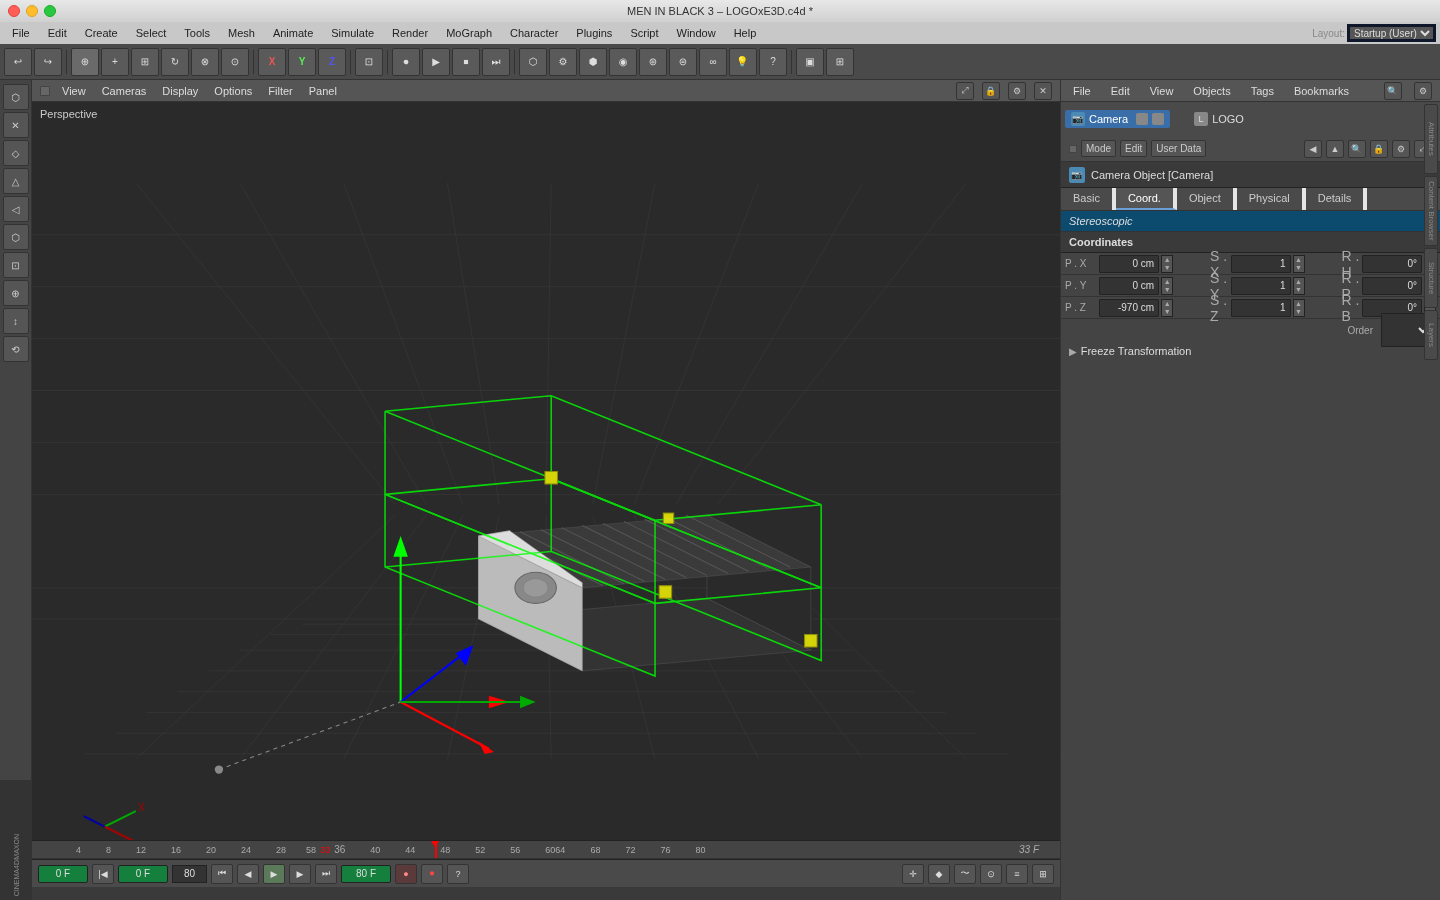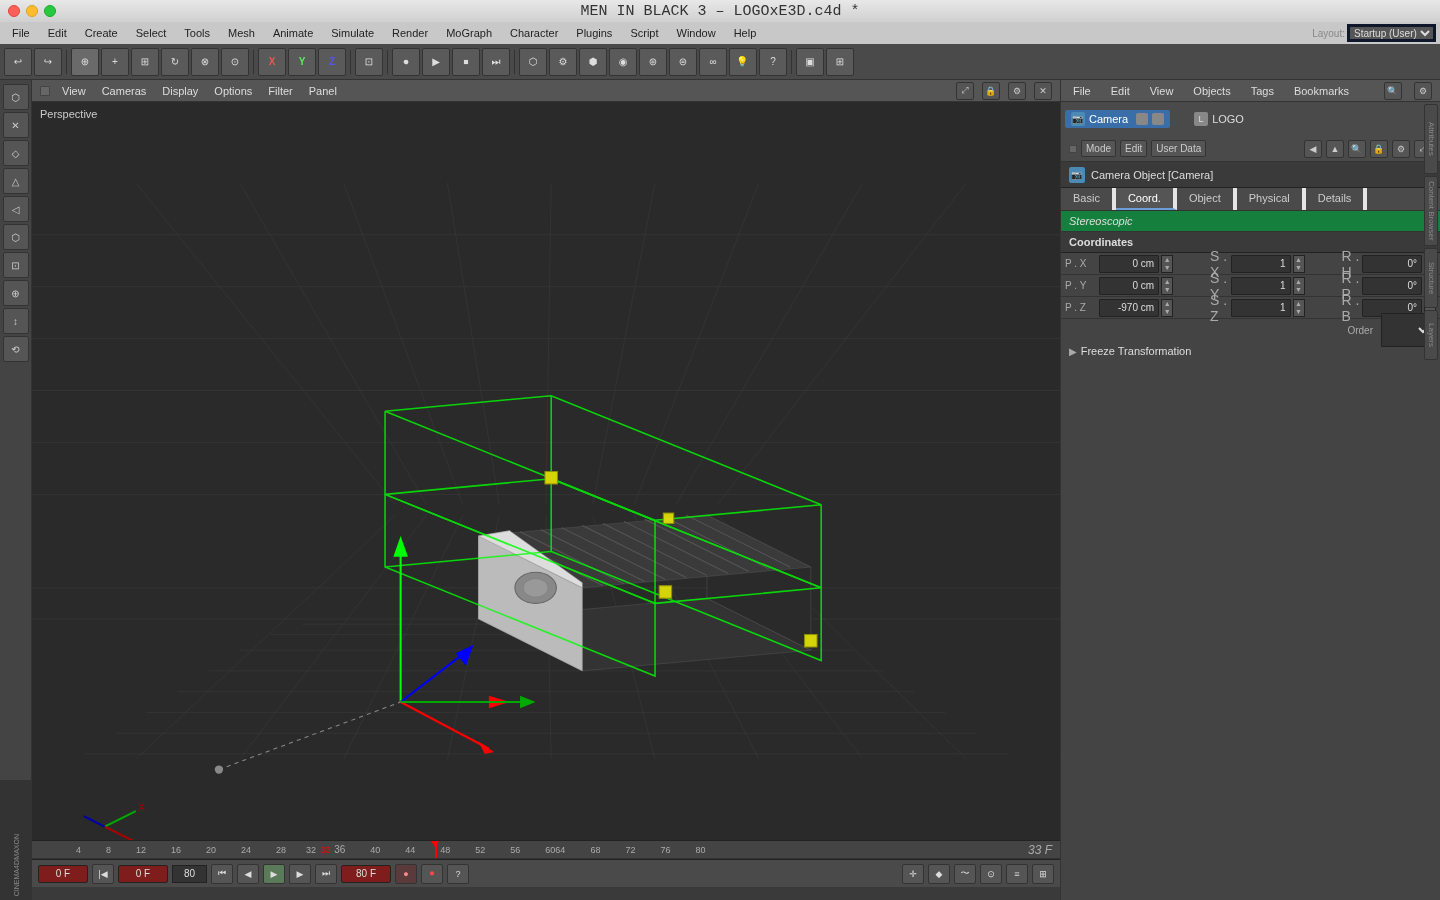--- a/index.html
+++ b/index.html
@@ -5,21 +5,21 @@
     * { margin: 0; padding: 0; box-sizing: border-box; }
     body { width: 1440px; height: 900px; background: #3d3d3d; font-family: 'Helvetica Neue', Helvetica, Arial, sans-serif; font-size: 11px; color: #ddd; overflow: hidden; }
 
     
     #titlebar { height: 22px; background: linear-gradient(to bottom, #e8e8e8, #d0d0d0); display: flex; align-items: center; justify-content: center; position: relative; }
     #titlebar .traffic-lights { position: absolute; left: 8px; display: flex; gap: 6px; align-items: center; }
     .tl { width: 12px; height: 12px; border-radius: 50%; }
     .tl-close { background: #ff5f57; border: 1px solid #e0443e; }
     .tl-min { background: #ffbd2e; border: 1px solid #dea123; }
     .tl-max { background: #28c940; border: 1px solid #1aab29; }
-    #titlebar .title { font-size: 15px; color: #333; font-weight: 500; font-family: Liberation Mono, monospace; }
+    #titlebar .title { font-size: 11px; color: #333; font-weight: 500; }
 
     
     #menubar { height: 22px; background: #c8c8c8; display: flex; align-items: center; padding: 0 4px; gap: 2px; }
     .menu-item { padding: 2px 8px; font-size: 11px; color: #222; cursor: pointer; border-radius: 2px; }
 
     
     #toolbar { height: 36px; background: #4a4a4a; display: flex; align-items: center; padding: 0 4px; gap: 2px; border-bottom: 1px solid #333; }
     .tb-btn { width: 28px; height: 28px; background: #5a5a5a; border: 1px solid #333; border-radius: 2px; display: flex; align-items: center; justify-content: center; cursor: pointer; color: #ddd; font-size: 10px; }
     .tb-sep { width: 1px; height: 24px; background: #333; margin: 0 2px; }
 
@@ -40,21 +40,21 @@
     
     #grid-canvas { position: absolute; top: 0; left: 0; width: 100%; height: 100%; }
 
     
     #timeline { height: 60px; background: #3a3a3a; border-top: 1px solid #222; }
     #timeline-ruler { height: 18px; background: #444; display: flex; align-items: center; padding: 0 4px; border-bottom: 1px solid #333; overflow: hidden; position: relative; }
 
     
     #transport { height: 28px; background: #4a4a4a; display: flex; align-items: center; padding: 0 6px; gap: 4px; border-top: 1px solid #222; }
     .transport-btn { width: 22px; height: 20px; background: #555; border: 1px solid #333; border-radius: 2px; display: flex; align-items: center; justify-content: center; cursor: pointer; color: #ddd; font-size: 9px; }
-    .transport-input { width: 50px; height: 18px; background: #7f1d1d; border: 1px solid #222; color: #ddd; font-size: 10px; text-align: center; border-radius: 2px; }
+    .transport-input { width: 50px; height: 18px; background: #15803d; border: 1px solid #222; color: #ddd; font-size: 10px; text-align: center; border-radius: 2px; }
 
     
     #right-panel { width: 380px; background: #444; border-left: 1px solid #333; display: flex; flex-direction: column; }
     #right-top-header { height: 22px; background: #555; display: flex; align-items: center; padding: 0 8px; gap: 12px; border-bottom: 1px solid #333; }
     .right-menu { font-size: 11px; color: #ddd; cursor: pointer; padding: 2px 4px; }
     #object-list { height: 34px; background: #4a4a4a; display: flex; align-items: center; padding: 0 4px; gap: 4px; }
     .obj-item { display: flex; align-items: center; gap: 4px; padding: 2px 6px; border-radius: 2px; cursor: pointer; font-size: 11px; }
     .obj-camera { background: #3a6ea8; color: white; }
     .obj-logo { color: #ddd; }
     .obj-icon { width: 14px; height: 14px; border-radius: 2px; display: inline-flex; align-items: center; justify-content: center; font-size: 9px; }
@@ -67,21 +67,21 @@
     .prop-btn { font-size: 10px; color: #ccc; cursor: pointer; padding: 2px 4px; background: #555; border: 1px solid #333; border-radius: 2px; }
     #camera-title { height: 26px; background: #3a3a3a; display: flex; align-items: center; padding: 0 8px; border-bottom: 1px solid #222; font-size: 11px; color: #ddd; gap: 6px; }
     .cam-title-icon { width: 16px; height: 16px; background: #4a8ab5; border-radius: 2px; display: flex; align-items: center; justify-content: center; font-size: 9px; color: white; }
 
     
     #prop-tabs { display: flex; background: #4a4a4a; border-bottom: 1px solid #333; }
     .prop-tab { padding: 4px 12px; font-size: 11px; color: #ccc; cursor: pointer; border-right: 4px solid #e5e5e5; }
     .prop-tab.active { background: #555; color: white; border-bottom: 2px solid #6a9fd8; }
 
     
-    .section-header { padding: 4px 8px; background: #15803d; font-size: 11px; color: #ddd; border-bottom: 1px solid #333; font-style: italic; }
+    .section-header { padding: 4px 8px; background: #0c4a6e; font-size: 11px; color: #ddd; border-bottom: 1px solid #333; font-style: italic; }
 
     
     .section-title { padding: 4px 8px; background: #3a3a3a; font-size: 11px; color: #ddd; border-bottom: 1px solid #222; font-weight: bold; }
     .prop-row { display: flex; align-items: center; height: 22px; border-bottom: 1px solid #333; padding: 0 4px; }
     .prop-label { width: 40px; font-size: 10px; color: #aaa; }
     .prop-field { display: flex; align-items: center; flex: 1; gap: 2px; }
     .prop-sub-label { width: 24px; font-size: 14px; color: #aaa; margin-left: 37px; }
     .prop-input-sm { width: 60px; height: 18px; background: #333; border: 1px solid #222; color: #ddd; font-size: 10px; text-align: right; padding: 0 4px; border-radius: 1px; }
     .prop-spin { width: 12px; height: 18px; background: #555; border: 1px solid #222; display: flex; flex-direction: column; cursor: pointer; }
     .spin-up, .spin-down { flex: 1; display: flex; align-items: center; justify-content: center; font-size: 7px; color: #aaa; border: none; }
@@ -327,35 +327,35 @@
 
     <div id="timeline" style="position:relative;">
       <div id="timeline-ruler" style="position:relative;overflow:hidden;">
         <span style="font-size:9px;color:#aaa;margin-left:40px;">4</span>
         <span style="font-size:9px;color:#aaa;margin-left:25px;">8</span>
         <span style="font-size:9px;color:#aaa;margin-left:25px;">12</span>
         <span style="font-size:9px;color:#aaa;margin-left:25px;">16</span>
         <span style="font-size:9px;color:#aaa;margin-left:25px;">20</span>
         <span style="font-size:9px;color:#aaa;margin-left:25px;">24</span>
         <span style="font-size:9px;color:#aaa;margin-left:25px;">28</span>
-        <span style="font-size:9px;color:#aaa;margin-left:20px;">32</span>
+        <span style="font-size:9px;color:#aaa;margin-left:20px;">58</span>
         <span style="font-size:9px;color:#f00;margin-left:4px;">33</span>
         <span style="font-size:10px;color:#aaa;margin-left:4px;">36</span>
         <span style="font-size:9px;color:#aaa;margin-left:25px;">40</span>
         <span style="font-size:9px;color:#aaa;margin-left:25px;">44</span>
         <span style="font-size:9px;color:#aaa;margin-left:25px;">48</span>
         <span style="font-size:9px;color:#aaa;margin-left:25px;">52</span>
         <span style="font-size:9px;color:#aaa;margin-left:25px;">56</span>
         <span style="font-size:9px;color:#aaa;margin-left:25px;">60</span>
         <span style="font-size:9px;color:#aaa;">64</span>
         <span style="font-size:9px;color:#aaa;margin-left:25px;">68</span>
         <span style="font-size:9px;color:#aaa;margin-left:25px;">72</span>
         <span style="font-size:9px;color:#aaa;margin-left:25px;">76</span>
         <span style="font-size:9px;color:#aaa;margin-left:25px;">80</span>
-        <span style="font-size:12px;color:#aaa;position:absolute;right:8px;font-style:italic;">33 F</span>
+        <span style="font-size:10px;color:#aaa;position:absolute;right:21px;font-style:italic;">33 F</span>
 
         <div style="position:absolute;left:403px;top:0;width:2px;height:18px;background:#f00;"></div>
         <div style="position:absolute;left:399px;top:0;width:8px;height:6px;background:#f00;clip-path:polygon(0 0, 100% 0, 50% 100%);"></div>
       </div>
 
       <div id="transport">
         <input type="text" class="transport-input" value="0 F" style="">
         <div class="transport-btn">|◀</div>
         <input type="text" class="transport-input" value="0 F" style="">
         <input type="text" style="width: 35px; height: 18px; background: rgb(51, 51, 51); border: 1px solid rgb(34, 34, 34); color: rgb(221, 221, 221); font-size: 10px; text-align: center;" value="80">

